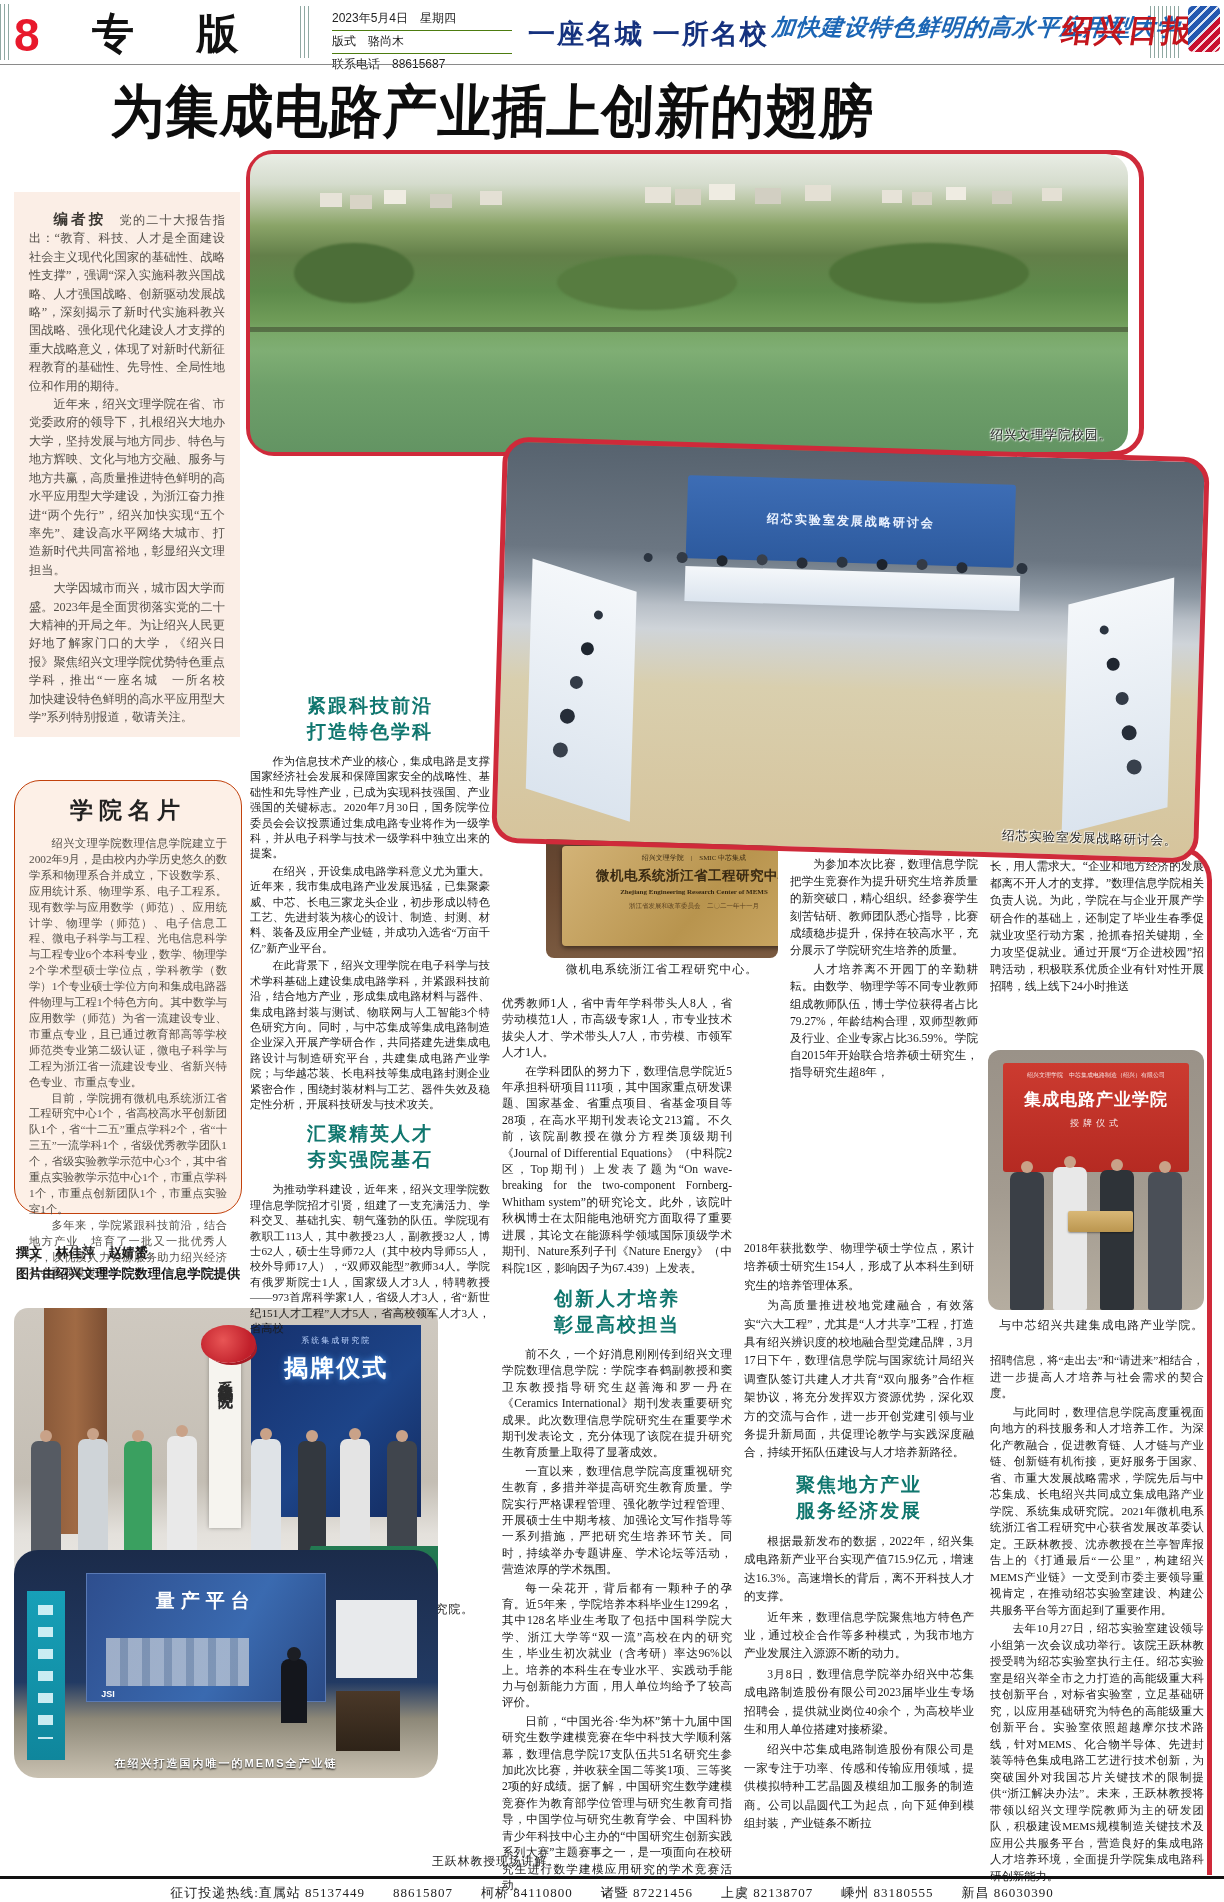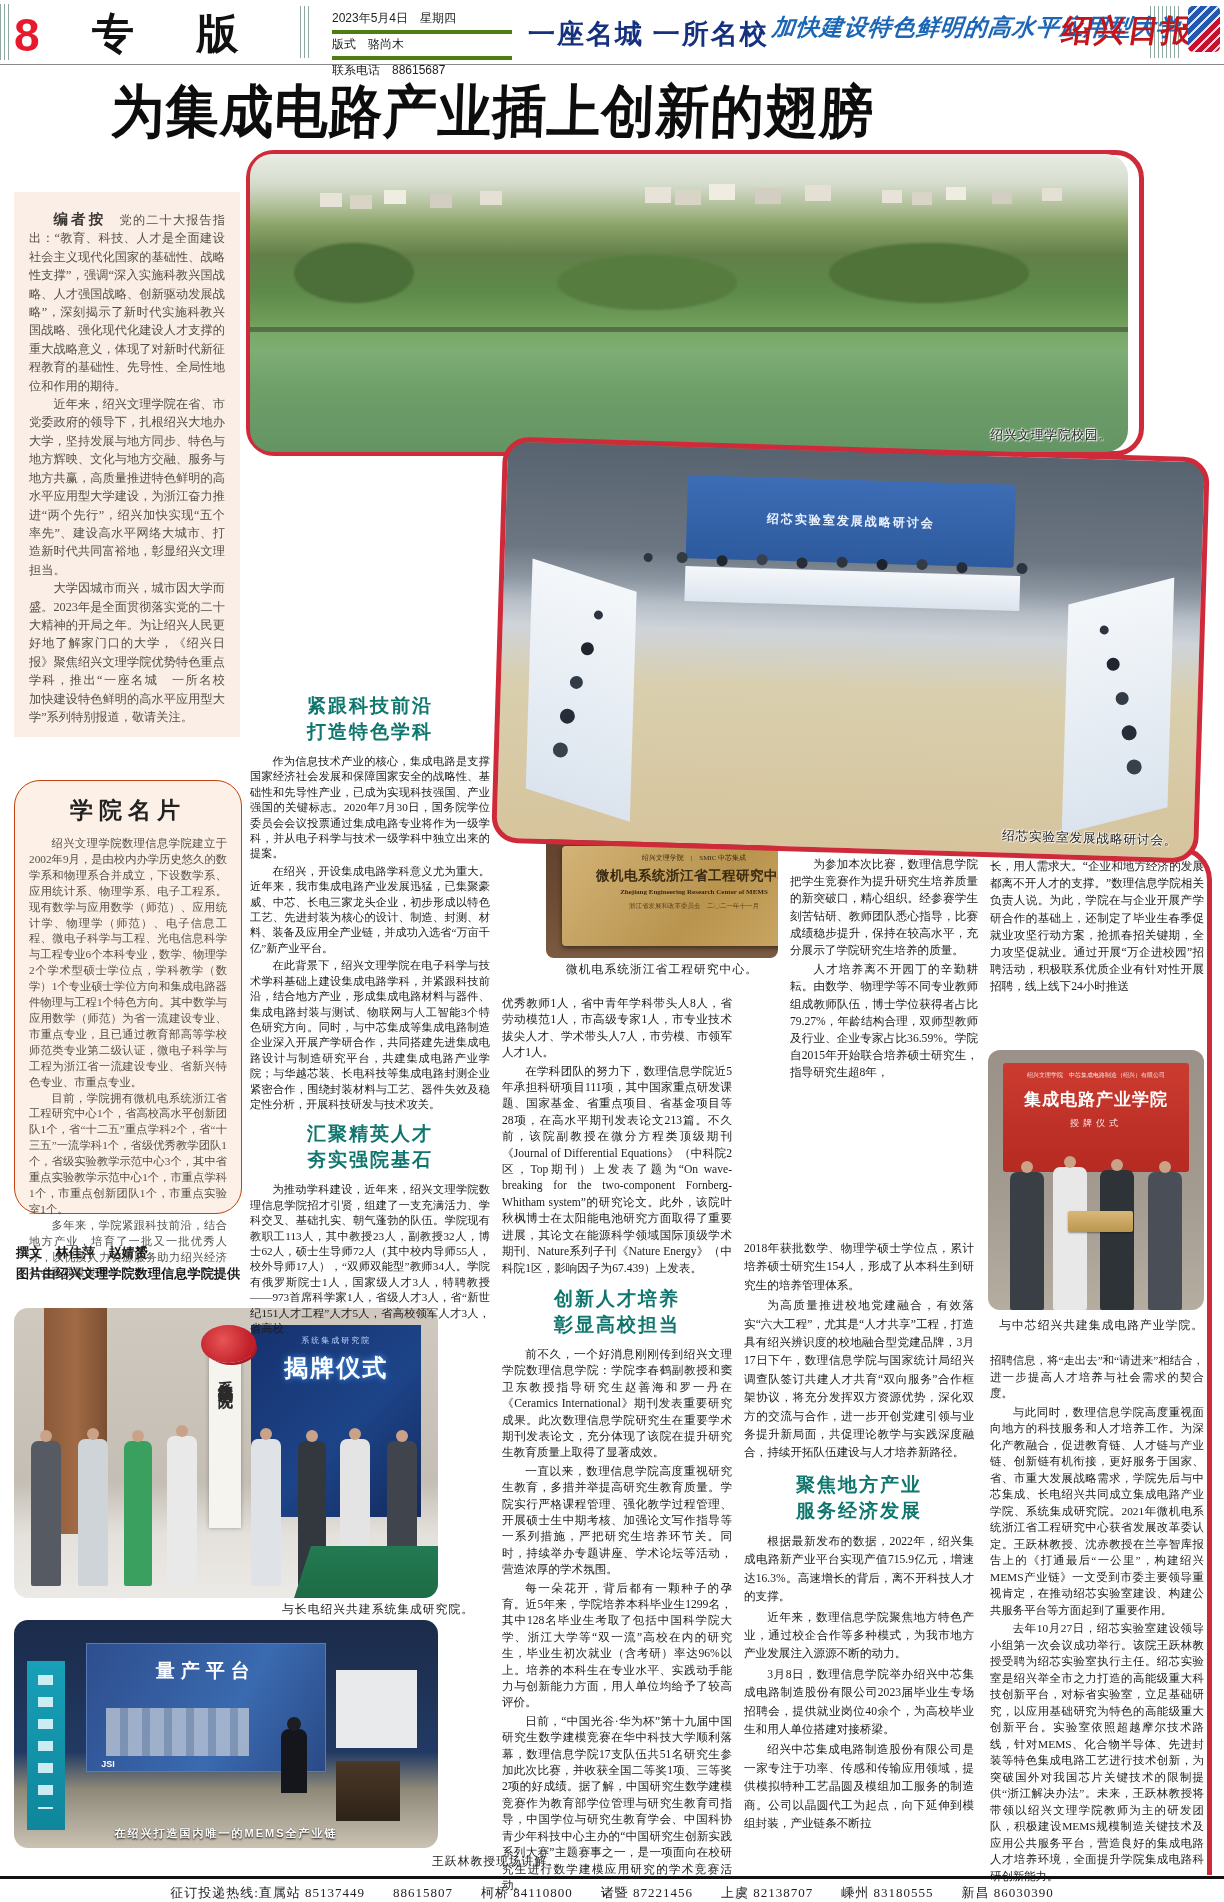--- a/index.html
+++ b/index.html
@@ -3,21 +3,21 @@
 <meta charset="utf-8">
 <style>
   html,body{margin:0;padding:0;background:#e8e8e8;}
   .page{position:relative;width:1224px;height:1902px;background:#ffffff;margin:0 auto;
         overflow:hidden;font-family:"Liberation Serif","DejaVu Serif",serif;color:#1b1b1b;}
   
   .stripe{position:absolute;background:repeating-linear-gradient(90deg,#8fa8a2 0 1px,transparent 1px 4px);}
   .pgnum{position:absolute;left:14px;top:8px;font:900 46px "Liberation Sans",sans-serif;color:#e8192c;}
   .section-name{position:absolute;left:92px;top:6px;font:900 42px "Liberation Serif",serif;color:#111;letter-spacing:26px;}
   .hdr-info{position:absolute;left:332px;top:8px;width:180px;font:12px "Liberation Sans",sans-serif;color:#222;}
-  .hdr-info div{padding:2px 0 3px;border-bottom:4px solid #4d7c0f;}
+  .hdr-info div{padding:2px 0 3px;border-bottom:1px solid #4d7c0f;}
   .hdr-info div:last-child{border-bottom:none;}
   .slogan1{position:absolute;left:528px;top:16px;font:bold 27px "Liberation Serif",serif;color:#15317e;letter-spacing:2px;}
   .slogan2{position:absolute;left:772px;top:12px;font:bold italic 23px "Liberation Serif",serif;color:#1c66b5;letter-spacing:1px;transform:skewX(-6deg);}
   .masthead{position:absolute;left:1062px;top:10px;font:900 31px "Liberation Serif",serif;color:#c4151c;transform:skewX(-8deg);letter-spacing:2px;}
   .logo-mark{position:absolute;left:1188px;top:6px;width:32px;height:46px;border-radius:5px;
      background:linear-gradient(135deg,#2458b0 0 54%,#c8102e 54% 100%);}
   .logo-mark:after{content:"";position:absolute;inset:0;border-radius:5px;
      background:repeating-linear-gradient(135deg,rgba(255,255,255,.85) 0 2px,transparent 2px 7px);}
   .hdr-rule{position:absolute;left:0;top:64px;width:1224px;height:1px;background:#8a8a8a;}
   
@@ -89,21 +89,21 @@
   .vbanner{position:absolute;left:46%;top:12%;width:7.5%;height:64%;background:#f6f4ef;box-shadow:0 0 4px rgba(0,0,0,.3);
      display:flex;justify-content:center;}
   .vbanner span{writing-mode:vertical-rl;font:bold 15px "Liberation Serif",serif;color:#2b2b2b;letter-spacing:2px;margin-top:26px;}
   .flower{position:absolute;left:44%;top:6%;width:13%;height:13%;border-radius:50%;
      background:radial-gradient(circle at 40% 40%,#e85555,#c01f2a 70%);box-shadow:3px 4px 0 -2px #a81a24;}
   .greentable{position:absolute;right:0;bottom:0;width:34%;height:18%;background:linear-gradient(#237a52,#1d6b45);transform:skewX(-18deg);transform-origin:bottom right;}
   .pp{position:absolute;border-radius:7px 7px 2px 2px;}
   .pp:before{content:"";position:absolute;top:-11px;left:50%;transform:translateX(-50%);
      width:12px;height:12px;border-radius:50%;background:#c9a288;}
   
-  .ph-lecture{left:14px;top:1620px;width:424px;height:228px;border-radius:14px;
+  .ph-lecture{left:14px;top:1550px;width:424px;height:228px;border-radius:24px;
      background:linear-gradient(#1b2b4a 0%,#223a63 58%,#8d8878 74%,#cac2b2 100%);}
   .lec-screen{position:absolute;left:17%;top:10%;width:56%;height:56%;
      background:linear-gradient(120deg,#2e4e8e,#3a6ab0 60%,#2a4a86);border:1px solid #5a7ab5;color:#fff;}
   .lec-screen .big{font:900 19px "Liberation Sans",sans-serif;text-align:center;margin-top:14px;letter-spacing:6px;}
   .lec-screen .fac{position:absolute;left:8%;bottom:12%;width:60%;height:38%;
      background:repeating-linear-gradient(90deg,#b9c4d4 0 14px,#8fa0b8 14px 22px);opacity:.8;}
   .lec-screen .logo{position:absolute;left:6%;bottom:2%;font:bold 9px "Liberation Sans",sans-serif;}
   .lec-white{position:absolute;left:76%;top:22%;width:19%;height:34%;background:#e8eaec;}
   .cyanband{position:absolute;left:3%;top:18%;width:9%;height:74%;background:linear-gradient(#17a0b8,#0f869c);}
   .cyanband:after{content:"";position:absolute;left:30%;top:8%;width:40%;height:80%;

